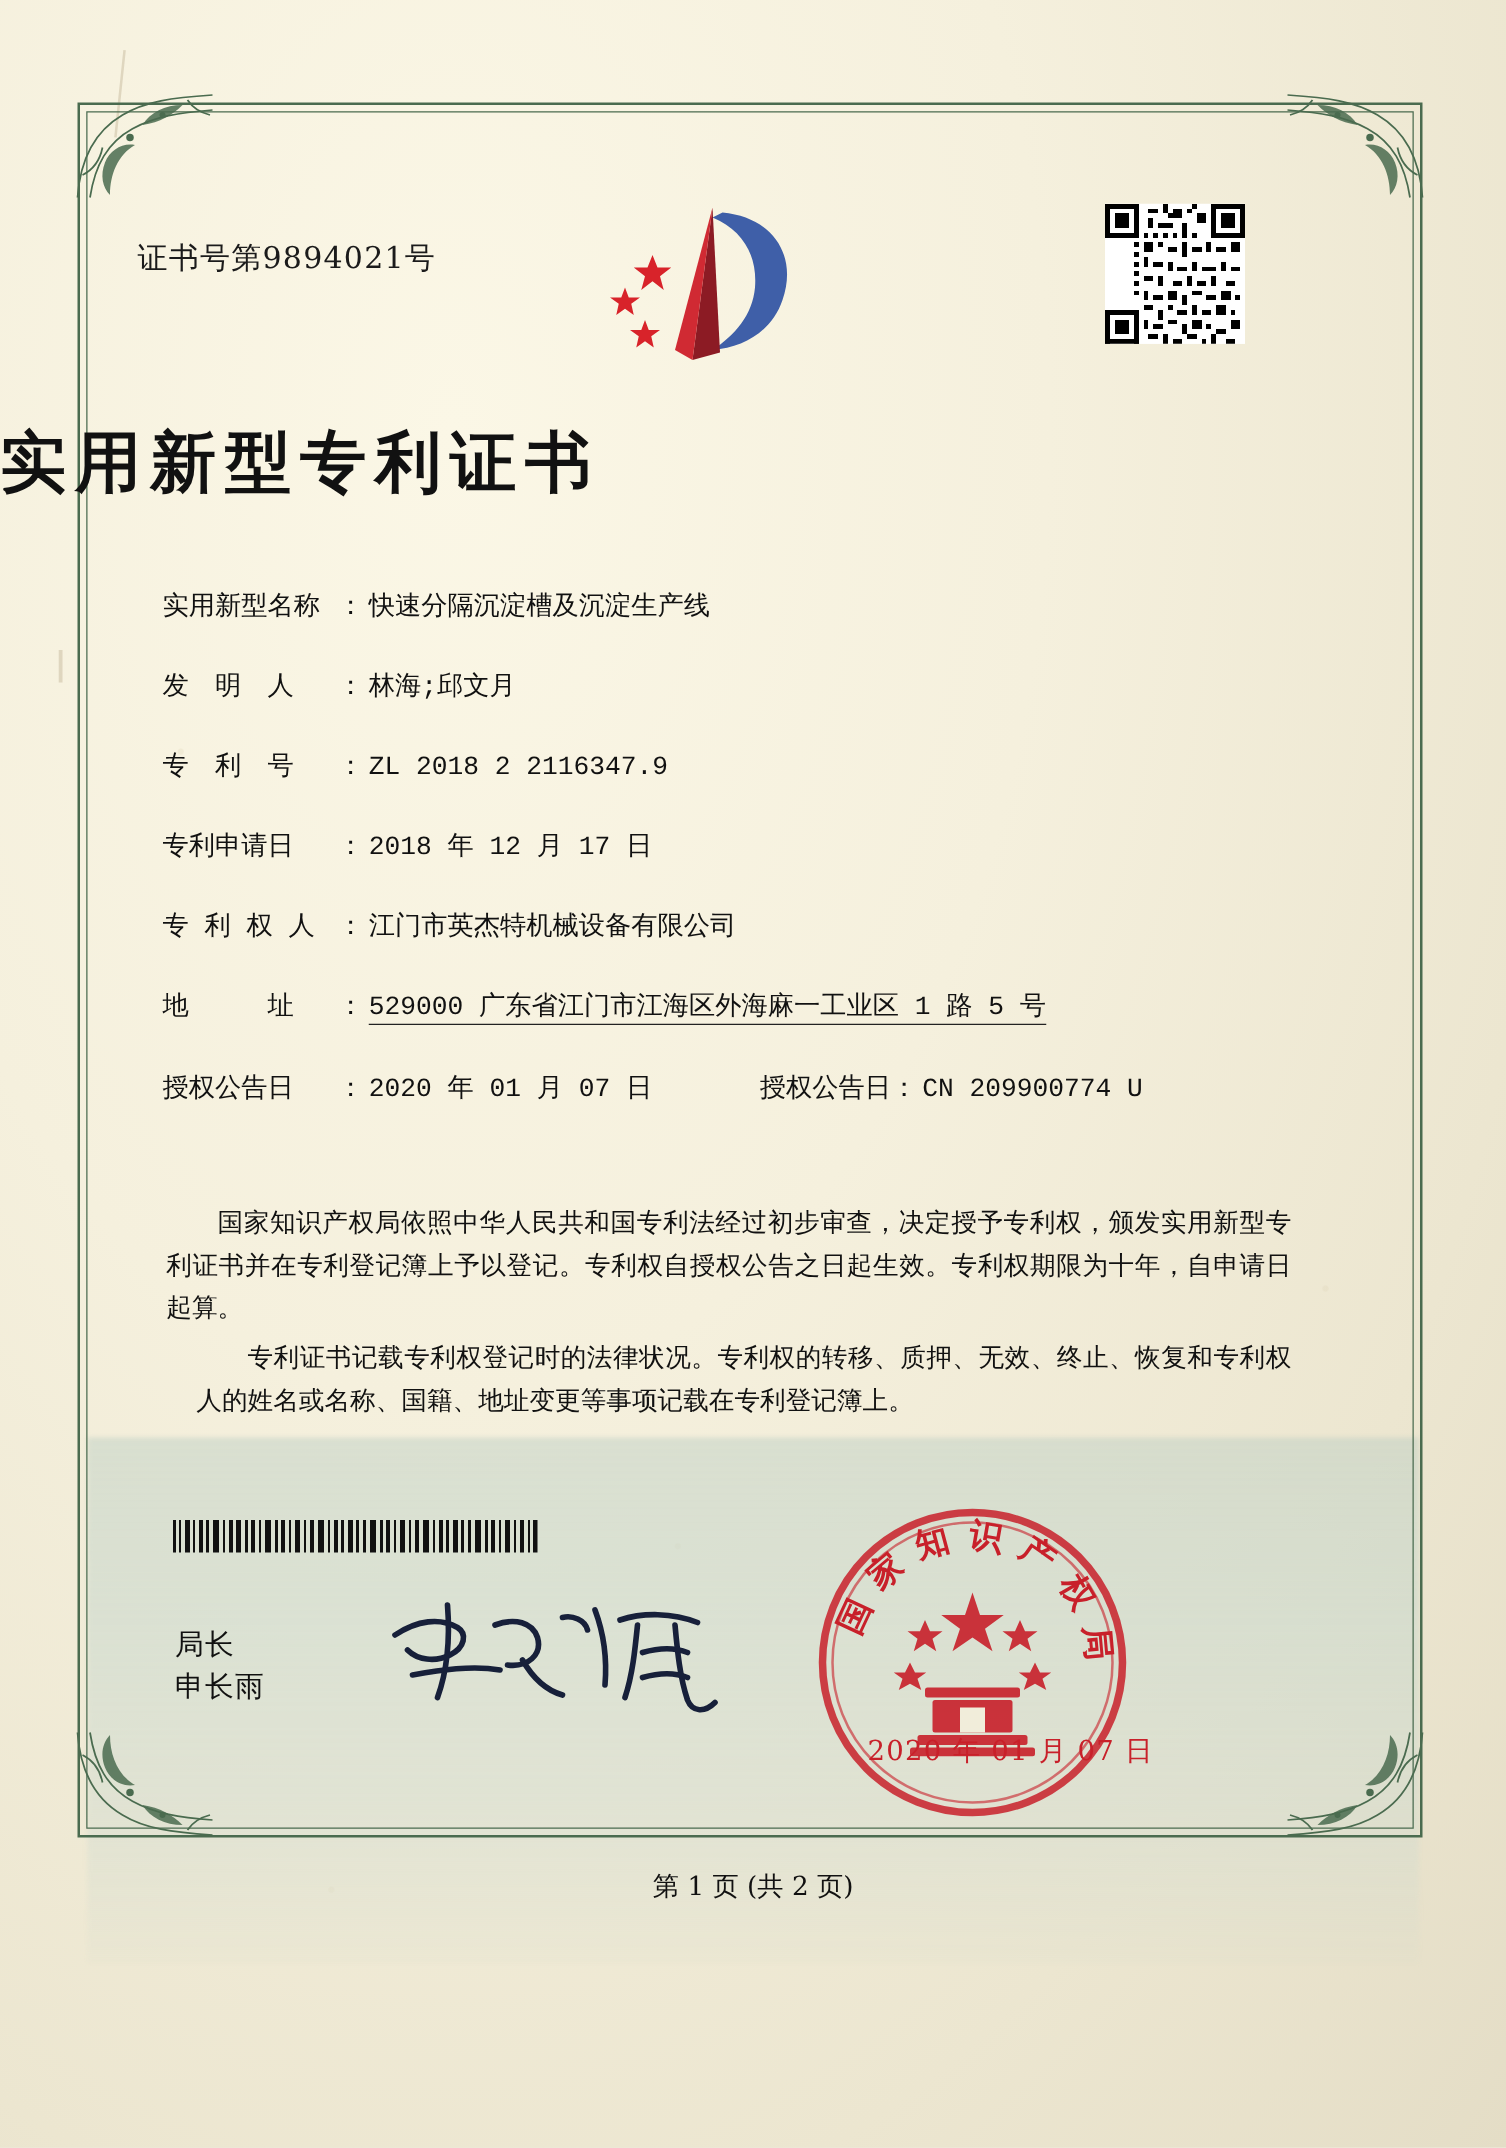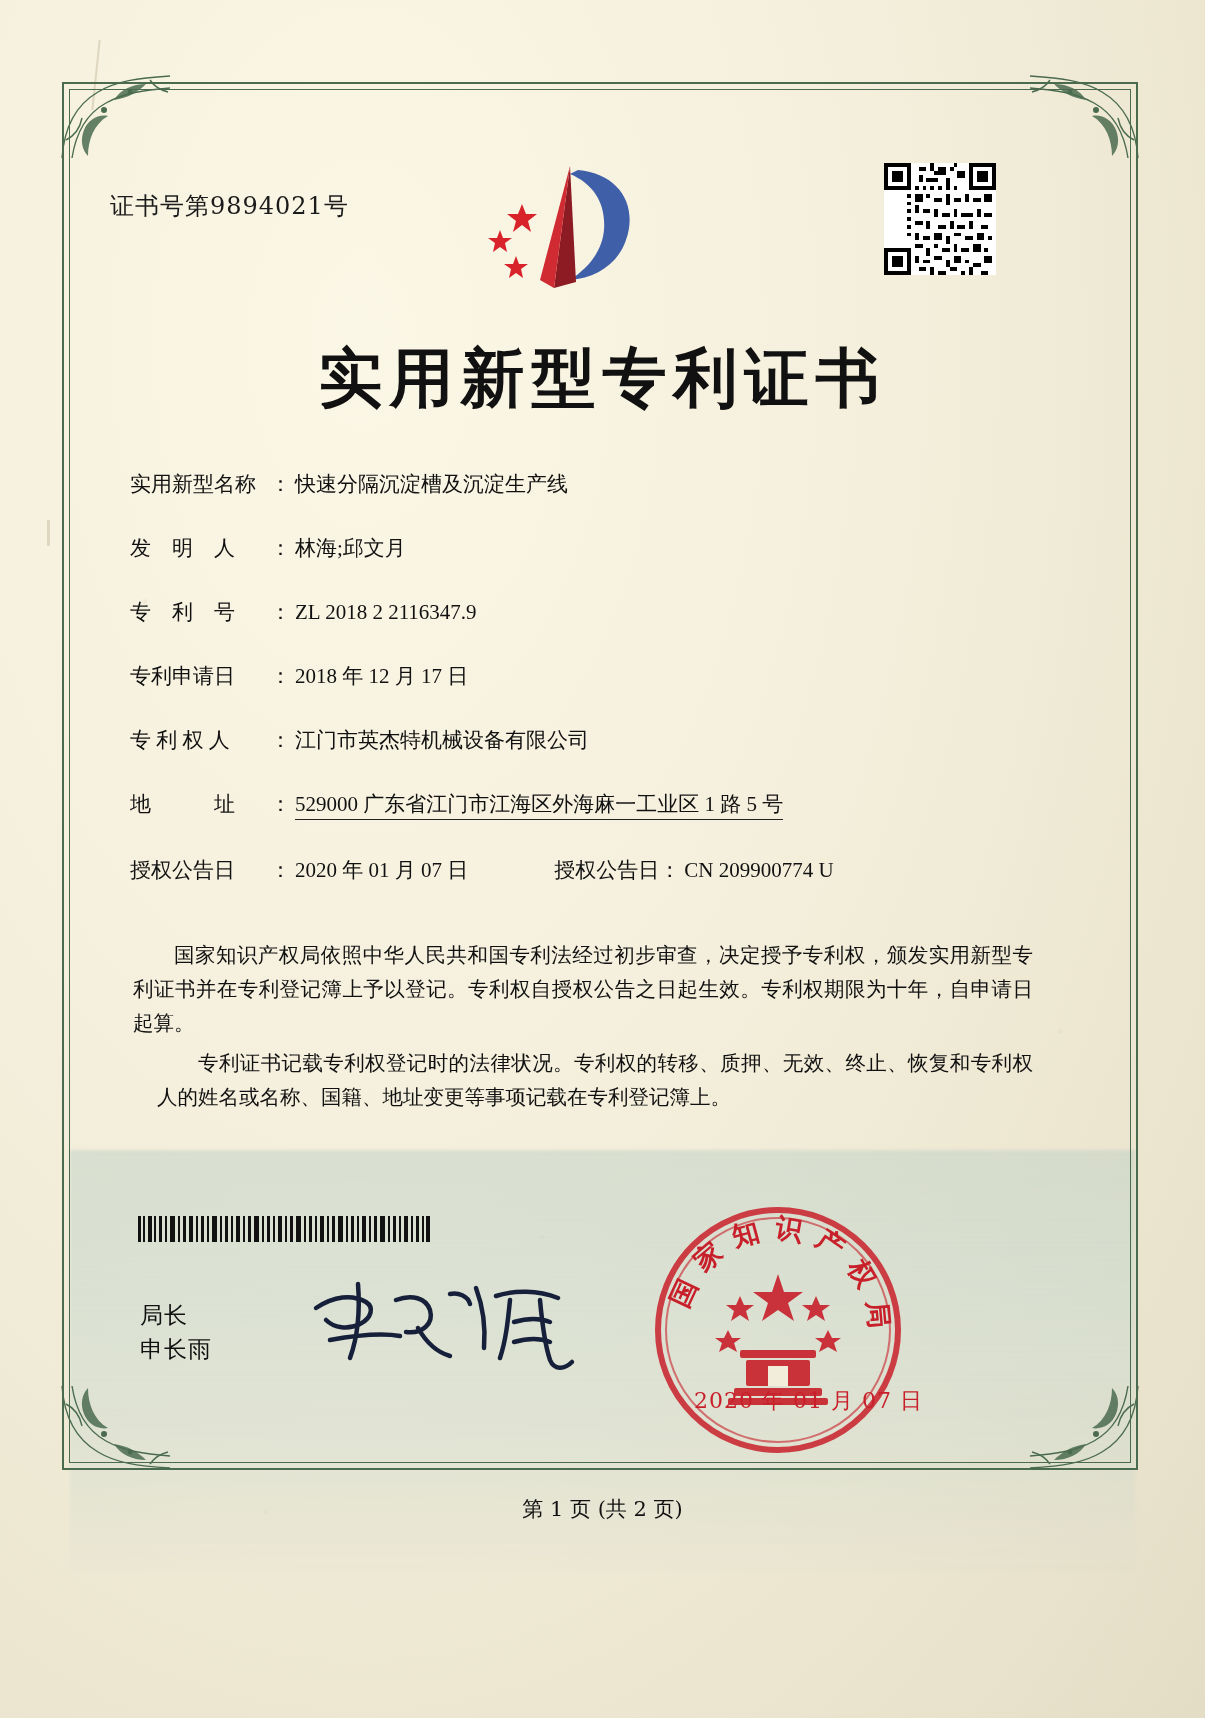--- a/index.html
+++ b/index.html
@@ -90,36 +90,35 @@
     left: 884px; top: 163px;
     width: 112px; height: 112px;
     background: #fff;
   }
   .qr svg { display:block; }
 
   .title {
     position: absolute;
     left: 0; right: 0;
     top: 335px;
-    text-align: center;
-    font-size: 64px;
+    font-size: 53px;
     font-weight: bold;
     letter-spacing: 7px;
     color: #111;
     font-family: Liberation Sans, sans-serif;
   }
 
   .fields {
     position: absolute;
     left: 130px;
     top: 470px;
     width: 900px;
     font-size: 21px;
     color: #111;
-    font-family: Liberation Serif, serif;
+    font-family: Liberation Mono, monospace;
   }
   .field-row {
     display: flex;
     align-items: baseline;
     margin-bottom: 36px;
     white-space: nowrap;
   }
   .f-label {
     width: 140px;
     flex: 0 0 auto;
@@ -127,21 +126,21 @@
   }
   .f-colon { flex: 0 0 auto; padding-right: 4px; }
   .f-value { flex: 0 0 auto; }
   .f-value.ul { border-bottom: 1px solid #222; padding-bottom: 1px; }
   .pair-row { display: flex; align-items: baseline; }
   .pair-gap { width: 86px; }
 
   .paras {
     position: absolute;
     left: 133px;
-    top: 938px;
+    top: 962px;
     width: 900px;
     font-size: 20.5px;
     line-height: 34px;
     color: #111;
     font-family: Liberation Sans, sans-serif;
     text-align: justify;
   }
   .para { text-indent: 2em; margin: 0 0 0 0; }
   .para + .para { margin-top: 6px; margin-left: 24px; }
 

